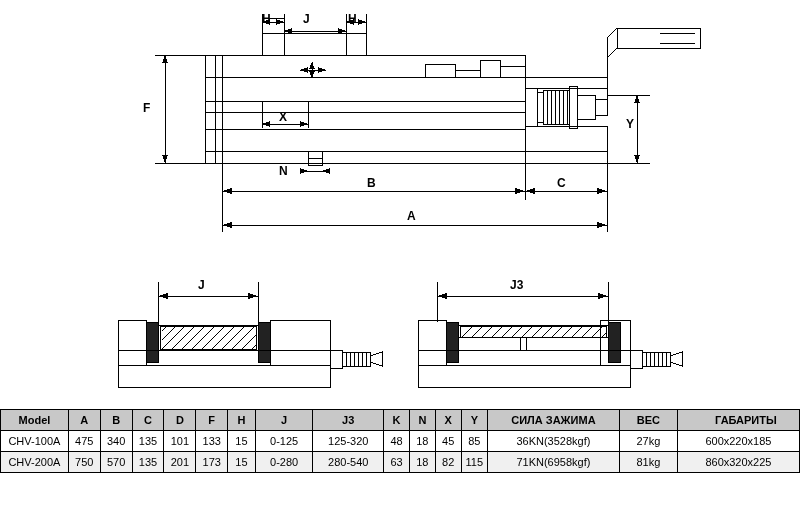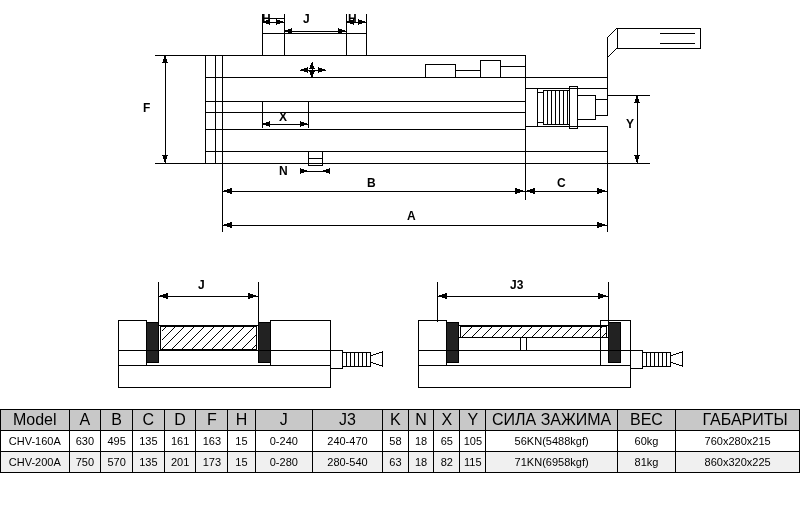--- a/index.html
+++ b/index.html
@@ -10,21 +10,21 @@
   .drawing{position:absolute;left:0;top:0;width:800px;height:410px;}
   .drawing svg{display:block;}
 
   .lbl{position:absolute;font-family:"Liberation Sans",sans-serif;font-size:12px;color:#000;white-space:nowrap;}
   .lbl.b{font-weight:bold;}
 
   
   .table-wrap{position:absolute;left:0;top:409px;width:800px;height:106px;}
   table{border-collapse:collapse;width:800px;font-size:11px;font-family:"Liberation Sans",sans-serif;}
   th,td{border:1px solid #000;text-align:center;padding:0;height:20px;line-height:20px;color:#000;}
-  thead th{background:#c8c8c8;font-weight:normal;font-size:16px;}
+  thead th{background:#c8c8c8;font-weight:bold;font-size:11px;}
   tbody td{background:#fff;}
   tbody tr:nth-child(even) td{background:#f0f0f0;}
   td.model,th.model{width:70px;}
   .c-a{width:32px;} .c-b{width:32px;} .c-c{width:32px;} .c-d{width:32px;}
   .c-f{width:32px;} .c-h{width:28px;} .c-j{width:60px;} .c-j3{width:74px;}
   .c-k{width:26px;} .c-n{width:26px;} .c-x{width:26px;} .c-y{width:26px;}
   .c-force{width:136px;margin-top:45px;} .c-weight{width:60px;} .c-dim{width:110px;padding-left:15px;}
 </style>
 </head>
 <body>
@@ -265,36 +265,36 @@
           <th class="c-n">N</th>
           <th class="c-x">X</th>
           <th class="c-y">Y</th>
           <th class="c-force">СИЛА ЗАЖИМА</th>
           <th class="c-weight">ВЕС</th>
           <th class="c-dim">ГАБАРИТЫ</th>
         </tr>
       </thead>
       <tbody>
         <tr>
-          <td class="model">CHV-160A</td>
-          <td>630</td>
-          <td>495</td>
+          <td class="model">CHV-100A</td>
+          <td>475</td>
+          <td>340</td>
           <td>135</td>
-          <td>161</td>
-          <td>163</td>
+          <td>101</td>
+          <td>133</td>
           <td>15</td>
-          <td>0-240</td>
-          <td>240-470</td>
-          <td>58</td>
+          <td>0-125</td>
+          <td>125-320</td>
+          <td>48</td>
           <td>18</td>
-          <td>65</td>
-          <td>105</td>
-          <td>56KN(5488kgf)</td>
-          <td>60kg</td>
-          <td>760x280x215</td>
+          <td>45</td>
+          <td>85</td>
+          <td>36KN(3528kgf)</td>
+          <td>27kg</td>
+          <td>600x220x185</td>
         </tr>
         <tr>
           <td class="model">CHV-200A</td>
           <td>750</td>
           <td>570</td>
           <td>135</td>
           <td>201</td>
           <td>173</td>
           <td>15</td>
           <td>0-280</td>

